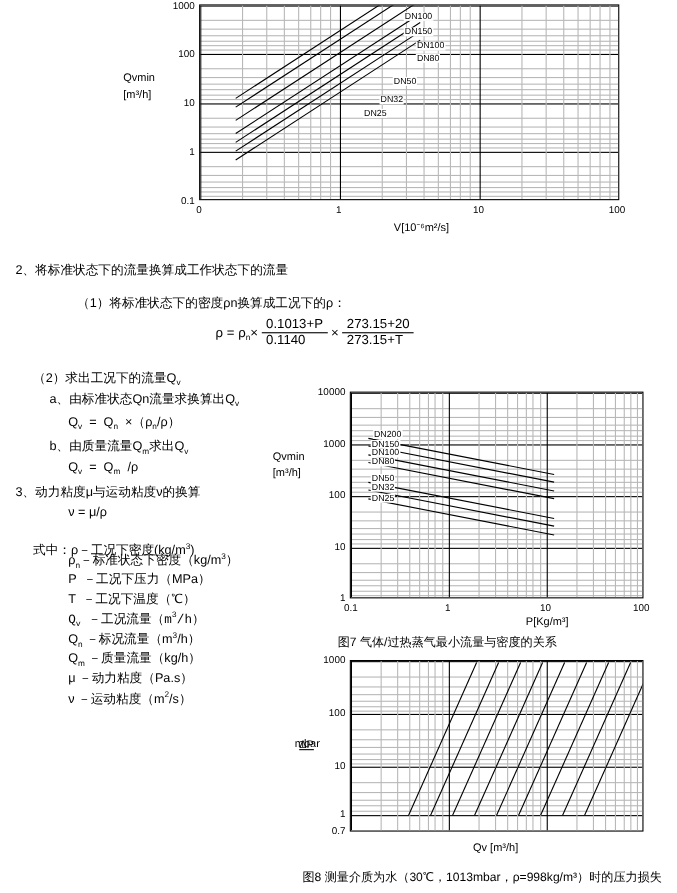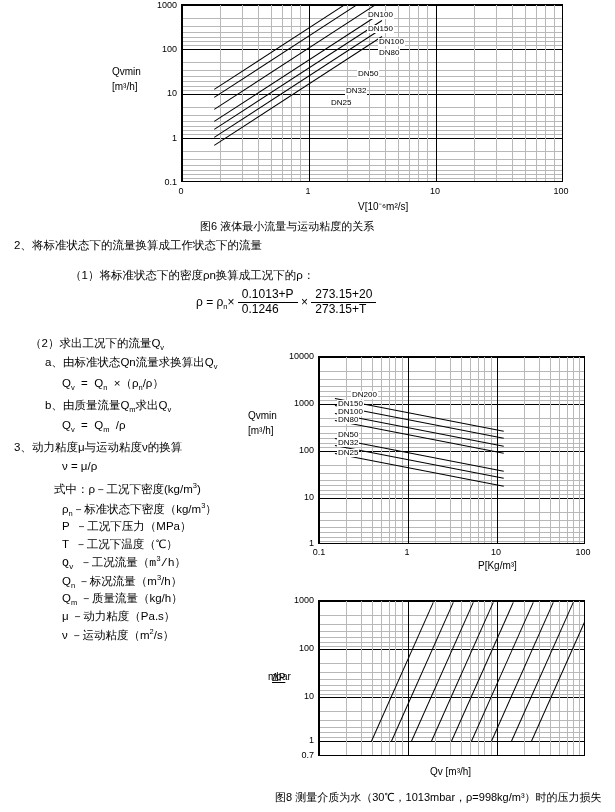--- a/index.html
+++ b/index.html
@@ -154,31 +154,30 @@
 
   <div class="tick-label" style="left:168px; top:186px; width:26px;">0</div>
   <div class="tick-label" style="left:295px; top:186px; width:26px;">1</div>
   <div class="tick-label" style="left:422px; top:186px; width:26px;">10</div>
   <div class="tick-label" style="left:548px; top:186px; width:26px;">100</div>
 
   <div class="axis-label" style="left:112px; top:66px;">Qvmin</div>
   <div class="axis-label" style="left:112px; top:81px;">[m³/h]</div>
   <div class="axis-label" style="left:358px; top:199px;">V[10⁻⁶m²/s]</div>
 
-  <div class="caption" style="left:200px; top:219px;">图6  液体最小流量与运动粘度的关系</div>
 </div>
 
 <div class="txt" style="left:14px; top:238px;">2、将标准状态下的流量换算成工作状态下的流量</div>
 <div class="txt" style="left:30px; top:268px;margin-left:40px;">（1）将标准状态下的密度ρn换算成工况下的ρ：</div>
 
 <div class="formula" style="left:196px; top:288px;">
   <span class="mid">ρ = ρ</span><span class="sub">n</span><span class="mid">×</span>
   <span class="frac">
     <span class="num">0.1013+P</span>
-    <span class="den">0.1246</span>
+    <span class="den">0.1140</span>
   </span>
   <span class="mid">×</span>
   <span class="frac">
     <span class="num">273.15+20</span>
     <span class="den">273.15+T</span>
   </span>
 </div>
 
 <div class="txt" style="left:30px; top:336px;">
   <span>（2）求出工况下的流量Q</span><span class="sub">v</span>
@@ -196,21 +195,21 @@
   <span>b、由质量流量Q</span><span class="sub">m</span><span>求出Q</span><span class="sub">v</span>
 </div>
 
 <div class="txt" style="left:62px; top:419px;">
   Q<span class="sub">v</span> &nbsp;= &nbsp;Q<span class="sub">m</span> &nbsp;/ρ
 </div>
 
 <div class="txt" style="left:14px; top:440px;">3、动力粘度μ与运动粘度ν的换算</div>
 <div class="txt" style="left:62px; top:460px;">ν  =  μ/ρ</div>
 
-<div class="txt" style="left:30px; top:481px;margin-left:24px;">
+<div class="txt" style="left:30px; top:492px;">
   式中：ρ－工况下密度(kg/m<span class="sup">3</span>)
 </div>
 
 <div class="txt" style="left:62px; top:501px;">
   ρ<span class="sub">n</span>－标准状态下密度（kg/m<span class="sup">3</span>）
 </div>
 <div class="txt" style="left:62px; top:519px;">
   P &nbsp;－工况下压力（MPa）
 </div>
 <div class="txt" style="left:62px; top:537px;">
@@ -293,21 +292,21 @@
     <div class="grid-v grid-minor" style="left:260px;"></div>
 
     <div class="line" style="left:16px; top:41px; width:172px; transform: rotate(11deg);"></div>
     <div class="line" style="left:16px; top:48px; width:172px; transform: rotate(11deg);"></div>
     <div class="line" style="left:16px; top:56px; width:172px; transform: rotate(11deg);"></div>
     <div class="line" style="left:16px; top:63px; width:172px; transform: rotate(11deg);"></div>
     <div class="line" style="left:16px; top:81px; width:172px; transform: rotate(11deg);"></div>
     <div class="line" style="left:16px; top:88px; width:172px; transform: rotate(11deg);"></div>
     <div class="line" style="left:16px; top:96px; width:172px; transform: rotate(11deg);"></div>
 
-    <span class="series-label" style="left:32px; top:34px;">DN200</span>
+    <span class="series-label" style="left:20px; top:34px;">DN200</span>
     <span class="series-label" style="left:18px; top:43px;">DN150</span>
     <span class="series-label" style="left:18px; top:51px;">DN100</span>
     <span class="series-label" style="left:18px; top:59px;">DN80</span>
     <span class="series-label" style="left:18px; top:74px;">DN50</span>
     <span class="series-label" style="left:18px; top:82px;">DN32</span>
     <span class="series-label" style="left:18px; top:92px;">DN25</span>
   </div>
 
   <div class="tick-label" style="left:-2px; top:3px; width:36px; text-align:right;">10000</div>
   <div class="tick-label" style="left:-2px; top:50px; width:36px; text-align:right;">1000</div>
@@ -317,20 +316,21 @@
 
   <div class="tick-label" style="left:26px; top:199px; width:26px;">0.1</div>
   <div class="tick-label" style="left:114px; top:199px; width:26px;">1</div>
   <div class="tick-label" style="left:203px; top:199px; width:26px;">10</div>
   <div class="tick-label" style="left:290px; top:199px; width:26px;">100</div>
 
   <div class="axis-label" style="left:-32px; top:62px;">Qvmin</div>
   <div class="axis-label" style="left:-32px; top:77px;">[m³/h]</div>
   <div class="axis-label" style="left:198px; top:212px;">P[Kg/m³]</div>
 
+  <div class="caption" style="left:27px; top:228px;">图7  气体/过热蒸气最小流量与密度的关系</div>
 </div>
 
 <div class="chart" style="left:280px; top:594px; width:335px; height:218px;">
 
   <div class="plot" style="left:38px; top:6px; width:267px; height:156px;">
     <div class="grid-h" style="top:0px;"></div>
     <div class="grid-h" style="top:48px;"></div>
     <div class="grid-h" style="top:96px;"></div>
     <div class="grid-h" style="top:140px;"></div>
 

